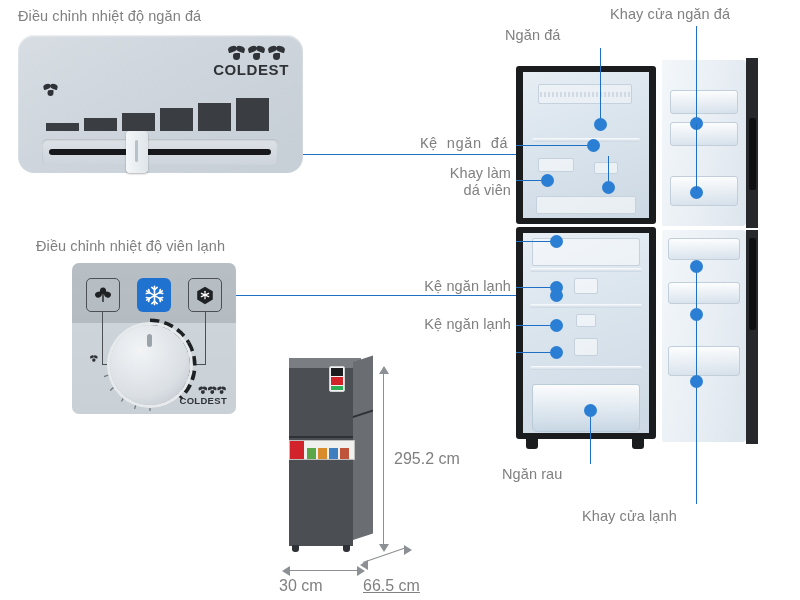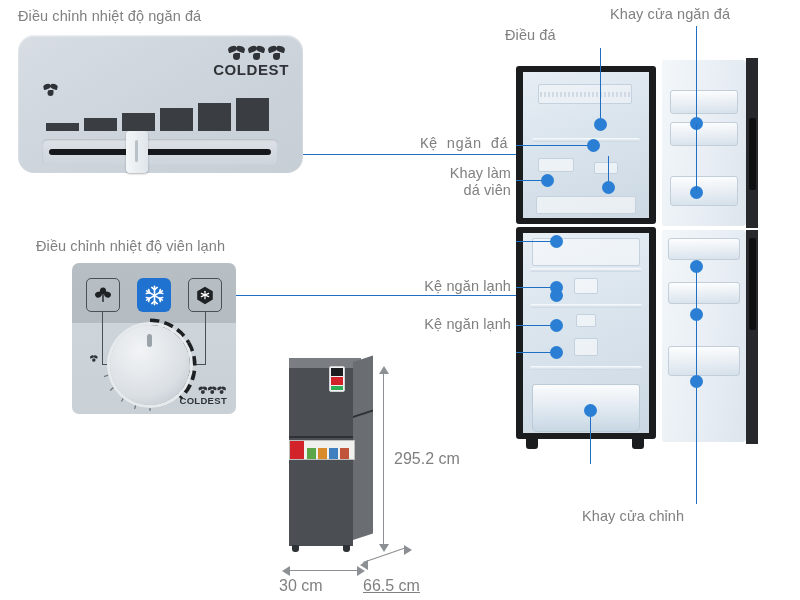--- a/index.html
+++ b/index.html
@@ -338,21 +338,21 @@
     <div class="bin" style="left:152px; top:192px; width:72px; height:22px;"></div>
     <div class="bin" style="left:152px; top:236px; width:72px; height:22px;"></div>
     <div class="bin" style="left:152px; top:300px; width:72px; height:30px;"></div>
     <div class="doorspine" style="left:230px; top:184px; width:12px; height:214px;"></div>
     <div class="handle" style="left:233px; top:192px; width:7px; height:92px;"></div>
 
     <div class="foot" style="left:10px; top:391px; width:12px; height:12px;"></div>
     <div class="foot" style="left:116px; top:391px; width:12px; height:12px;"></div>
   </div>
 
-  <div class="lbl c" style="left:505px; top:27px; width:110px;">Điều đá</div>
+  <div class="lbl c" style="left:505px; top:27px; width:110px;">Ngăn đá</div>
   <div class="line v" style="left:600px; top:48px; height:73px;"></div>
   <div class="dot" style="left:594px; top:118px;"></div>
 
   <div class="lbl c" style="left:610px; top:6px; width:180px;">Khay cửa ngăn đá</div>
   <div class="line v" style="left:696px; top:26px; height:94px;"></div>
   <div class="dot" style="left:690px; top:117px;"></div>
   <div class="dot" style="left:690px; top:186px;"></div>
   <div class="line v" style="left:696px; top:124px; height:66px;"></div>
 
   <div class="lbl r" style="left:392px; top:136px; width:116px;font-family:Liberation Mono, monospace;">Kệ ngăn đá</div>
@@ -375,24 +375,25 @@
 
   <div class="dot" style="left:550px; top:289px;"></div>
 
   <div class="lbl r" style="left:395px; top:316px; width:116px;">Kệ ngăn lạnh</div>
   <div class="line h" style="left:516px; top:325px; width:38px;"></div>
   <div class="dot" style="left:550px; top:319px;"></div>
 
   <div class="line h" style="left:516px; top:352px; width:38px;"></div>
   <div class="dot" style="left:550px; top:346px;"></div>
 
+  <div class="lbl c" style="left:502px; top:466px; width:116px;">Ngăn rau</div>
   <div class="line v" style="left:590px; top:412px; height:52px;"></div>
   <div class="dot" style="left:584px; top:404px;"></div>
 
-  <div class="lbl c" style="left:582px; top:508px; width:150px;">Khay cửa chỉnh</div>
+  <div class="lbl c" style="left:582px; top:508px; width:150px;">Khay cửa lạnh</div>
   <div class="line v" style="left:696px; top:266px; height:238px;"></div>
   <div class="dot" style="left:690px; top:260px;"></div>
   <div class="dot" style="left:690px; top:308px;"></div>
   <div class="dot" style="left:690px; top:375px;"></div>
 
   <div id="mini">
     <div class="mtop" style="left:6px; top:0px; width:72px; height:0;
                 border-left:10px solid transparent; border-right:0;
                 border-bottom:10px solid #7a7e83; transform: skewX(0deg);"></div>
     <div class="mtop" style="left:14px; top:2px; width:62px; height:9px; background:#7a7e83; transform: skewX(-40deg);"></div>

